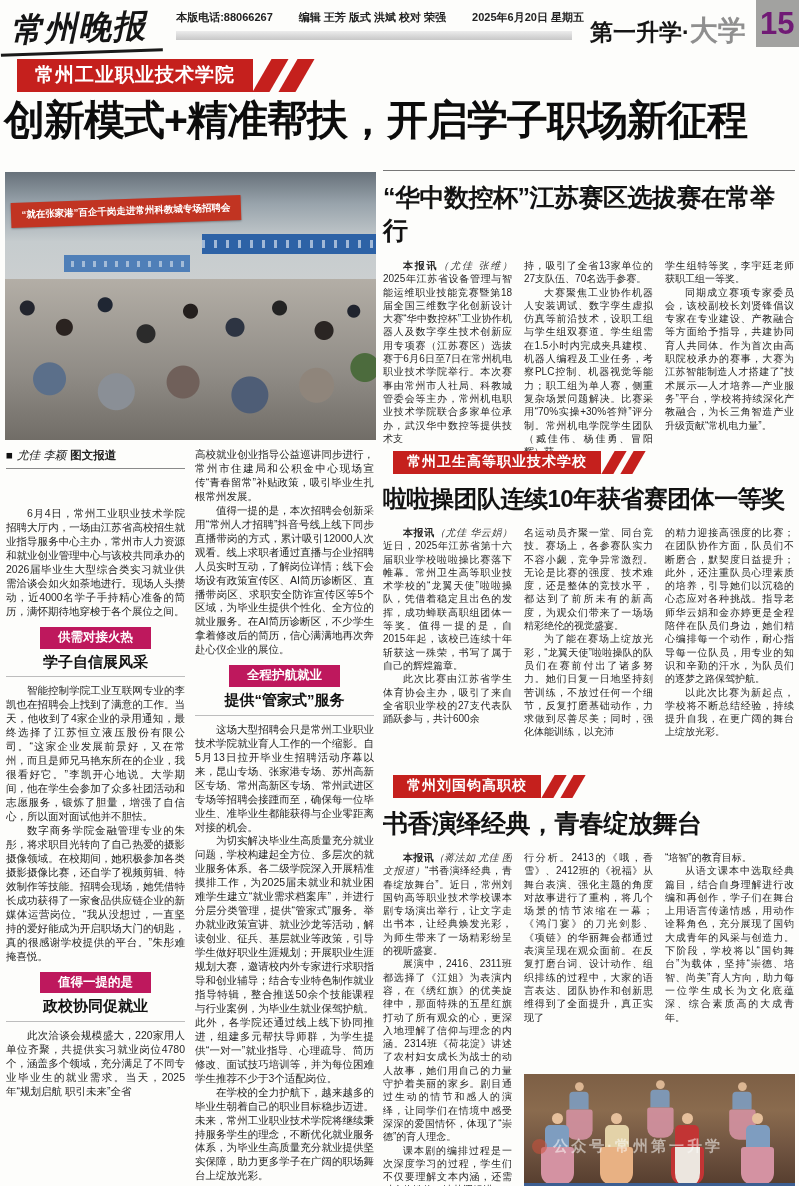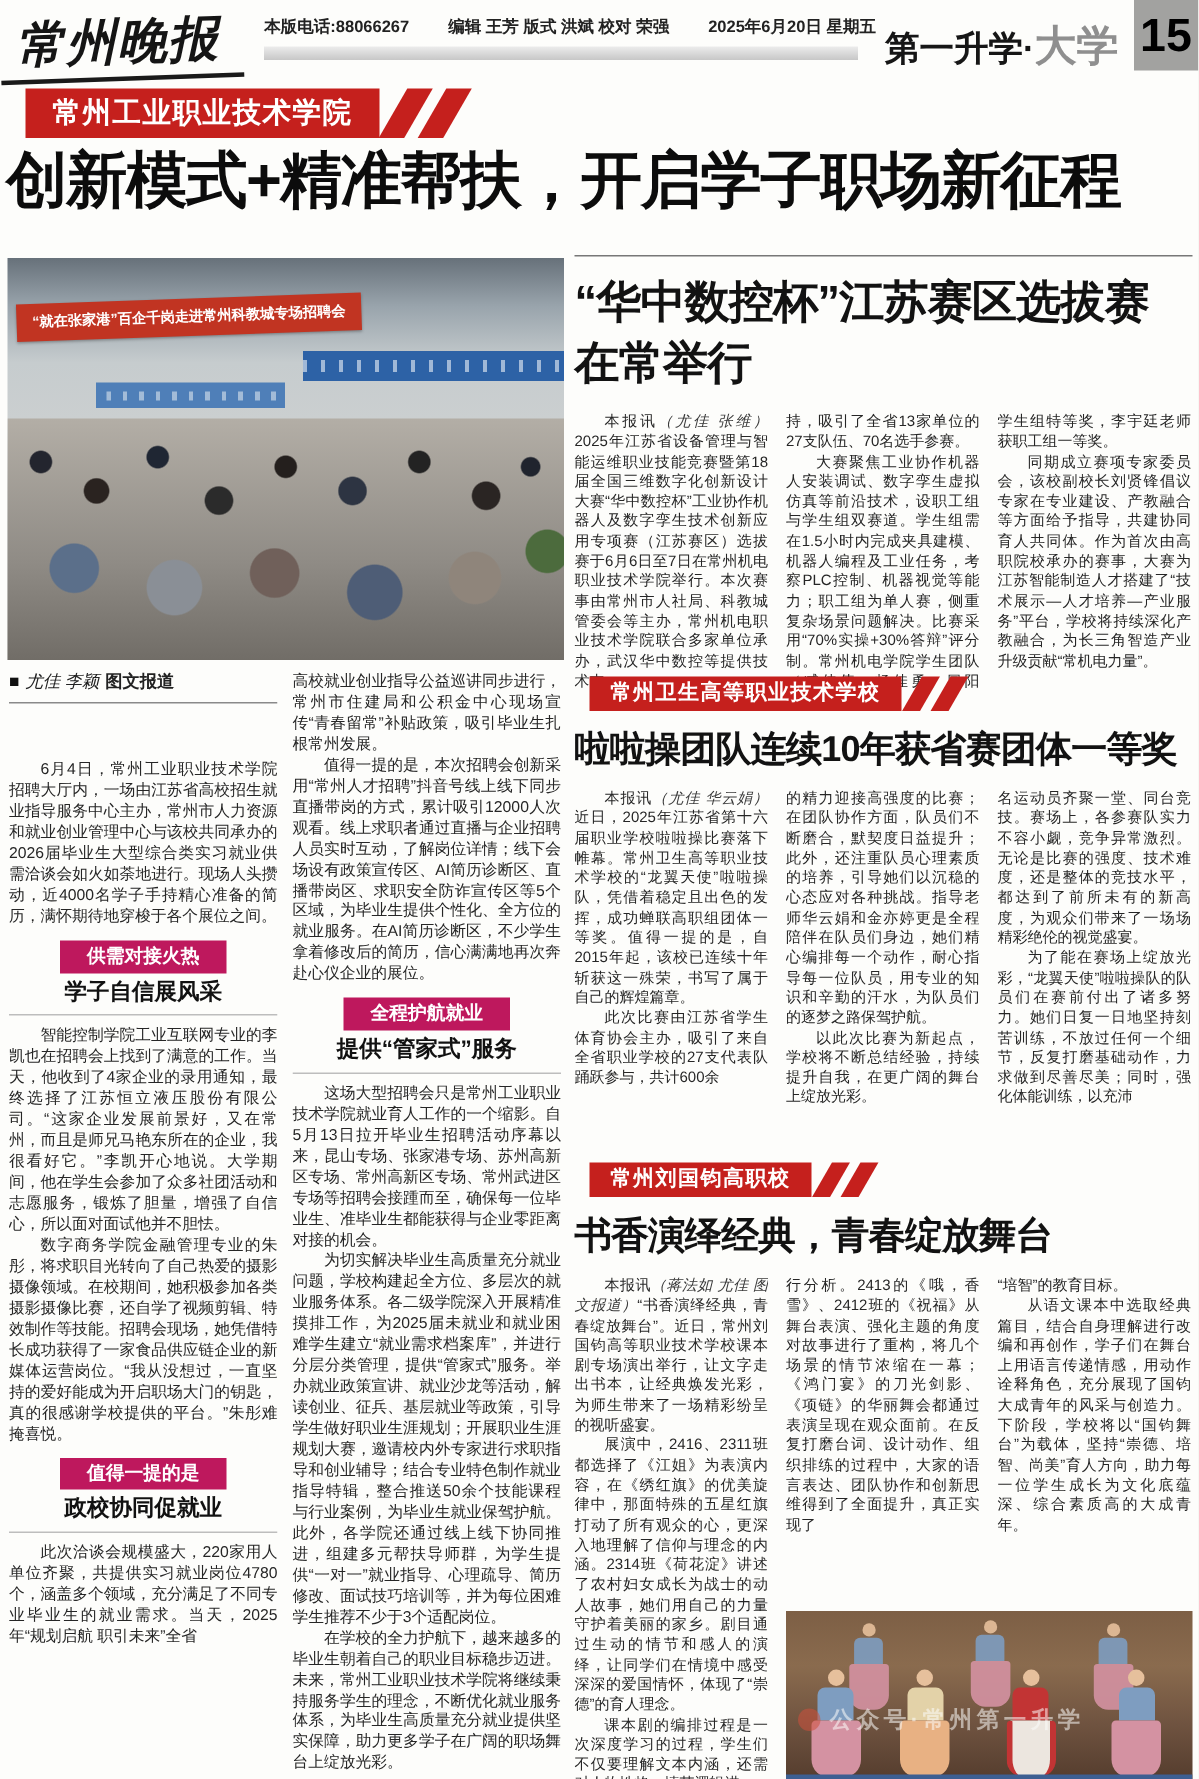--- a/index.html
+++ b/index.html
@@ -18,21 +18,21 @@
   }
   .mast-mid { flex:1; padding:10px 6px 0 14px; }
   .mast-info { font-size:11px; font-weight:bold; color:#222; white-space:nowrap; display:flex; gap:26px; }
   .mast-bar { margin-top:6px; height:9px; width:97%; background:linear-gradient(180deg,#ececec,#c7c7c7); }
   .mast-section { white-space:nowrap; padding-top:12px; font-weight:900; }
   .sec-black { font-size:23px; color:#161616;text-align:right; }
   .sec-dot { font-size:23px; color:#161616; }
   .sec-gray { font-size:28px; color:#8f8f8f; }
   .page-num {
     width:45px; height:47px; margin-left:10px; background:#a2a2a0;
-    color:#000000; font-size:31px; font-weight:900; text-align:center; line-height:47px;
+    color:#701a75; font-size:31px; font-weight:900; text-align:center; line-height:47px;
   }
   
   .tag-row { display:flex; align-items:stretch; }
   .tag-text { background:#c5201d; color:#fff; font-weight:800;margin-left:10px; }
   .tag-slash { background:#c5201d; transform:skewX(-30deg); }
   .lead-tag { position:absolute; left:7px; top:59px; }
   .lead-tag .tag-text { font-size:19px; padding:3px 18px 4px; letter-spacing:1px; }
   .lead-tag .tag-slash { width:17px; margin-left:9px; }
   .small-tag .tag-text { font-size:14px; padding:2px 14px 3px; letter-spacing:1px; }
   .small-tag .tag-slash { width:12px; margin-left:7px; }
@@ -40,36 +40,36 @@
   .lead-headline {
     position:absolute; left:4px; top:93px; width:793px;
     font-size:41px; font-weight:900; letter-spacing:-1px; color:#0c0c0c; white-space:nowrap;
   }
   .art-headline { font-weight:900; color:#121212; margin:0; letter-spacing:-0.5px; }
   
   .cols { display:flex; gap:12px; }
   .bcol { overflow:hidden; font-size:10px; line-height:1.33; text-align:justify; color:#262626; }
   .para { margin:0; text-indent:2em; }
   .para.cont { text-indent:0; }
-  .para b { font-weight:400; }
+  .para b { font-weight:700; }
   .para .byl { font-style:italic; color:#3a3a3a; }
   .subhead { text-align:center; margin:8px 0 7px; border-bottom:1px solid #bdbdbd; padding-bottom:5px; }
   .sub-red { display:inline-block; background:#be185d; color:#fff; font-weight:800; font-size:12.5px; padding:2px 18px 3px; }
   .sub-black { font-weight:800; font-size:15px; color:#111; margin-top:3px; }
   
   .left-article { position:absolute; left:6px; top:448px; width:372px; height:736px; }
   .la-cols { display:flex; gap:10px; height:100%; }
   .la-col { width:179px; height:100%; overflow:hidden; font-size:10.5px; line-height:1.33; text-align:justify; color:#262626; }
   .byline { font-size:11.5px; color:#222; border-bottom:1px solid #8a8a8a; padding-bottom:5px; margin-bottom:38px; }
   .byline .sq { color:#111; }
   .byline .names { font-style:italic; margin:0 4px; }
   .byline .lab { font-weight:800; }
   
   .right-top { position:absolute; left:383px; top:170px; width:412px; border-top:1px solid #777; padding-top:8px; }
-  .right-top .art-headline { font-size:30px; margin:2px 0 12px; }
+  .right-top .art-headline { font-size:25px; margin:2px 0 12px; }
   .right-top .bcol { width:129px; height:216px; }
   .article2 { position:absolute; left:383px; top:451px; width:412px; }
   .article2 .art-headline { font-size:24px; margin:9px 0 11px; }
   .article2 .bcol { width:129px; height:250px; }
   .article3 { position:absolute; left:383px; top:775px; width:412px; }
   .article3 .art-headline { font-size:25px; margin:9px 0 11px; }
   .a3-body { display:flex; gap:12px; }
   .a3-c1 { width:129px; height:344px; }
   .a3-right { width:271px; }
   .a3-right .cols .bcol { width:129px; height:214px; }
@@ -215,28 +215,28 @@
     <h2 class="art-headline">啦啦操团队连续10年获省赛团体一等奖</h2>
     <div class="cols">
       <div class="bcol">
           <div>
             <p class="para"><b>本报讯</b><span class="byl">（尤佳 华云娟）</span>近日，2025年江苏省第十六届职业学校啦啦操比赛落下帷幕。常州卫生高等职业技术学校的“龙翼天使”啦啦操队，凭借着稳定且出色的发挥，成功蝉联高职组团体一等奖。值得一提的是，自2015年起，该校已连续十年斩获这一殊荣，书写了属于自己的辉煌篇章。</p>
             <p class="para">此次比赛由江苏省学生体育协会主办，吸引了来自全省职业学校的27支代表队踊跃参与，共计600余</p>
           </div>
         </div>
       <div class="bcol">
           <div>
+            <p class="para cont">名运动员齐聚一堂、同台竞技。赛场上，各参赛队实力不容小觑，竞争异常激烈。无论是比赛的强度、技术难度，还是整体的竞技水平，都达到了前所未有的新高度，为观众们带来了一场场精彩绝伦的视觉盛宴。</p>
+            <p class="para">为了能在赛场上绽放光彩，“龙翼天使”啦啦操队的队员们在赛前付出了诸多努力。她们日复一日地坚持刻苦训练，不放过任何一个细节，反复打磨基础动作，力求做到尽善尽美；同时，强化体能训练，以充沛</p>
+          </div>
+        </div>
+      <div class="bcol">
+          <div>
             <p class="para cont">的精力迎接高强度的比赛；在团队协作方面，队员们不断磨合，默契度日益提升；此外，还注重队员心理素质的培养，引导她们以沉稳的心态应对各种挑战。指导老师华云娟和金亦婷更是全程陪伴在队员们身边，她们精心编排每一个动作，耐心指导每一位队员，用专业的知识和辛勤的汗水，为队员们的逐梦之路保驾护航。</p>
             <p class="para">以此次比赛为新起点，学校将不断总结经验，持续提升自我，在更广阔的舞台上绽放光彩。</p>
-          </div>
-        </div>
-      <div class="bcol">
-          <div>
-            <p class="para cont">名运动员齐聚一堂、同台竞技。赛场上，各参赛队实力不容小觑，竞争异常激烈。无论是比赛的强度、技术难度，还是整体的竞技水平，都达到了前所未有的新高度，为观众们带来了一场场精彩绝伦的视觉盛宴。</p>
-            <p class="para">为了能在赛场上绽放光彩，“龙翼天使”啦啦操队的队员们在赛前付出了诸多努力。她们日复一日地坚持刻苦训练，不放过任何一个细节，反复打磨基础动作，力求做到尽善尽美；同时，强化体能训练，以充沛</p>
           </div>
         </div>
     </div>
   </div>
 
   <div class="article3">
     <div class="tag-row small-tag">
       <span class="tag-text">常州刘国钧高职校</span>
       <span class="tag-slash"></span>
       <span class="tag-slash"></span>

